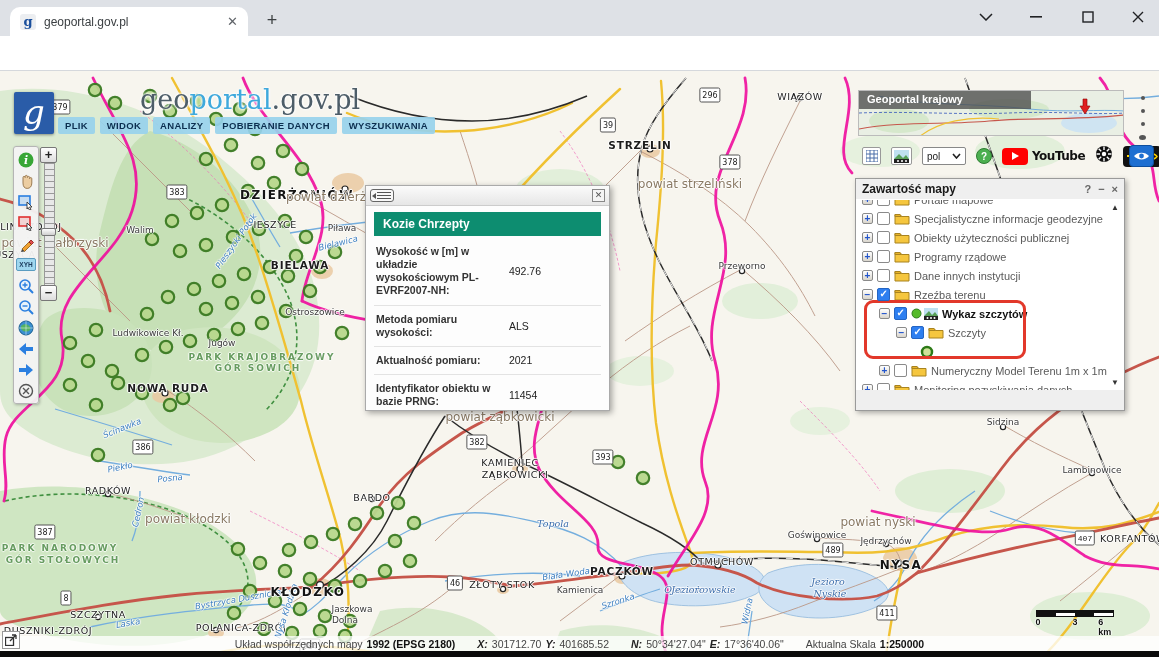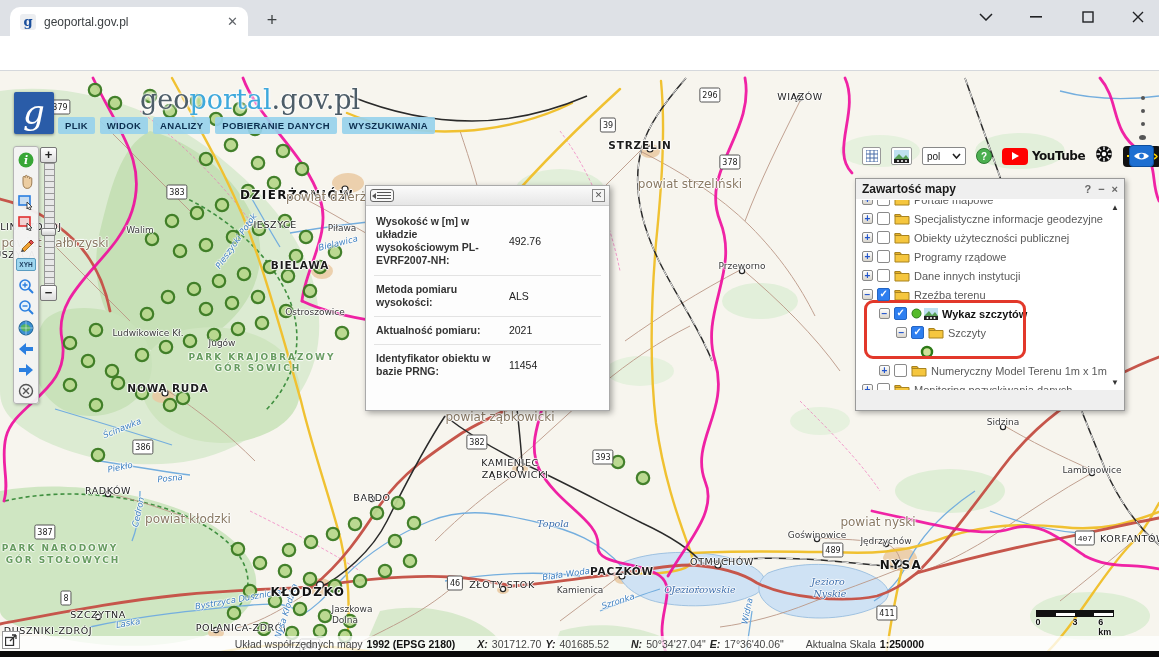--- a/index.html
+++ b/index.html
@@ -617,20 +617,21 @@
     <div class="ztrack"></div>
     <div class="zhandle"></div>
     <div class="zbtn">−</div>
   </div>
 
   <div class="popup">
     <div class="popup-head">
       <span class="listic"></span>
       <span class="xbox">✕</span>
     </div>
+    <div class="popup-title">Kozie Chrzepty</div>
     <div class="popup-body">
         <div class="att-row">
           <div class="att-label">Wysokość w [m] w układzie wysokościowym PL-EVRF2007-NH:</div>
           <div class="att-value">492.76</div>
         </div>
         <div class="att-row">
           <div class="att-label">Metoda pomiaru wysokości:</div>
           <div class="att-value">ALS</div>
         </div>
         <div class="att-row">
@@ -779,20 +780,34 @@
             <svg width="16" height="13" viewBox="0 0 16 13">
               <path d="M1 2.5 L6 2.5 L7.5 4.5 L15 4.5 L15 12 L1 12 Z" fill="#f5c63e" stroke="#a8831f"></path>
               <path d="M1 2.5 L6 2.5 L7.5 4.5 L1 4.5 Z" fill="#e8b32a" stroke="#a8831f"></path>
             </svg>
           </span>
           <span class="tlabel">Monitoring pozyskiwania danych</span>
         </div>
       </div>
   </div>
 
+  <div class="ovmap">
+    <div class="ovbanner">Geoportal krajowy</div>
+    <svg width="266" height="46">
+      <rect width="266" height="46" fill="#e9efe4"></rect>
+      <ellipse cx="40" cy="30" rx="30" ry="12" fill="#d6e8cc"></ellipse>
+      <ellipse cx="150" cy="18" rx="40" ry="10" fill="#d6e8cc"></ellipse>
+      <ellipse cx="230" cy="32" rx="28" ry="10" fill="#cfe4f2"></ellipse>
+      <path d="M0,38 C40,30 90,34 130,30 C170,26 210,30 266,24" stroke="#c6564b" stroke-width="1.2" fill="none"></path>
+      <path d="M20,5 C60,15 120,12 170,18 C210,22 240,18 266,20" stroke="#74aede" stroke-width="1" fill="none"></path>
+      <path d="M0,22 C50,20 100,24 150,22 C200,20 240,24 266,22" stroke="#3355bb" stroke-width="0.8" fill="none" stroke-dasharray="3 2"></path>
+      <path d="M60,46 C80,30 110,25 140,28" stroke="#f0c131" stroke-width="1.2" fill="none"></path>
+      <path d="M224,8 l4,0 0,7 3,0 -5,8 -5,-8 3,0 Z" fill="#e02020" stroke="#8a0000" stroke-width="0.6"></path>
+    </svg>
+  </div>
 
   <div class="ctrlrow" style="left:862px; gap:10px;">
     <div class="cbtn" style="width:19px;height:18px">
         <svg width="12" height="12">
           <rect x="0" y="0" width="12" height="12" fill="none" stroke="#4a6da8"></rect>
           <path d="M4 0 V12 M8 0 V12 M0 4 H12 M0 8 H12" stroke="#4a6da8" stroke-width="1"></path>
         </svg>
       </div>
     <div class="cbtn" style="width:21px;height:18px">
         <svg width="15" height="13">

